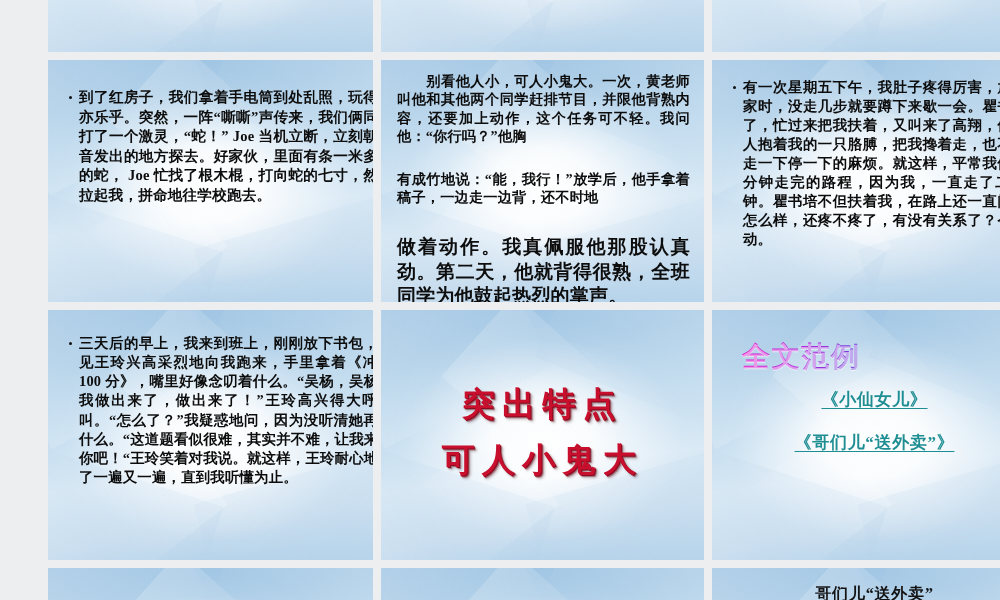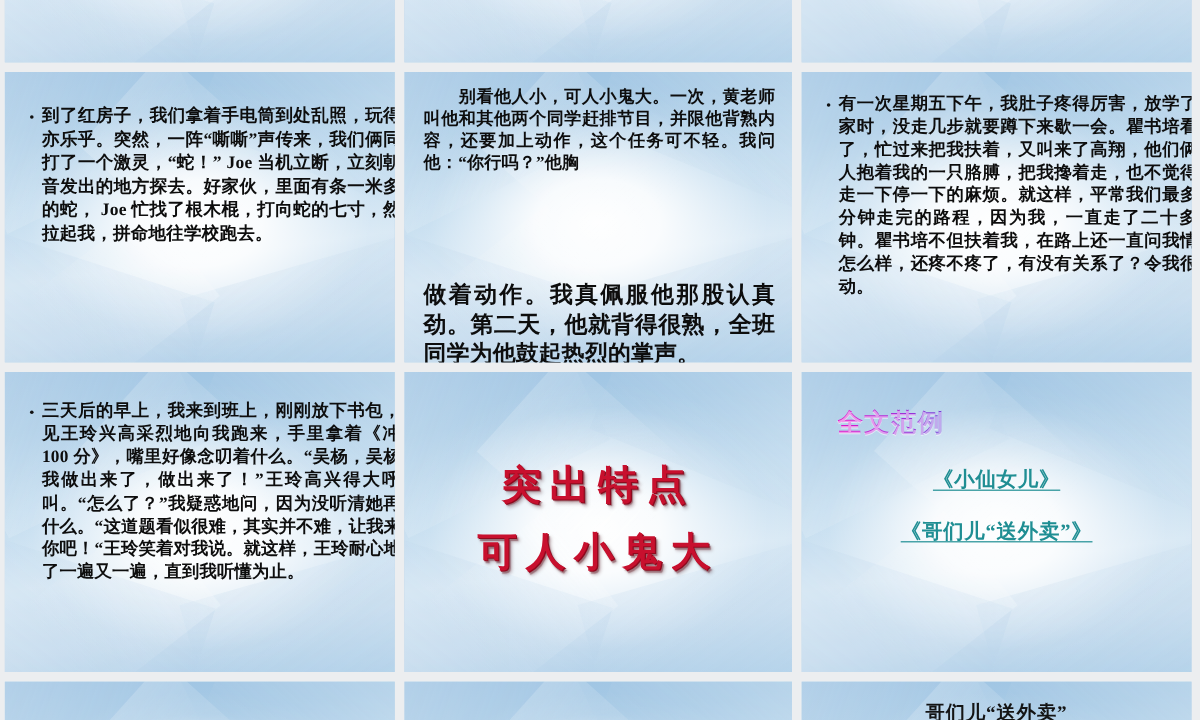--- a/index.html
+++ b/index.html
@@ -10,20 +10,21 @@
   }
   .deck{
     position:relative;width:1000px;height:600px;
     background:#eceef0;
   }
   
   .slide{
     position:absolute;
     overflow:hidden;
     background:#bcd6ea;
+    margin-left:44px;
   }
   .slide .bg{
     position:absolute;inset:0;
     background:
       radial-gradient(ellipse 62% 58% at 50% 52%, rgba(255,255,255,0.98) 0%, rgba(255,255,255,0.88) 26%, rgba(255,255,255,0.45) 48%, rgba(255,255,255,0.06) 70%, rgba(255,255,255,0) 84%),
       linear-gradient(172deg,#9cc2e2 0%, #a8cbe6 18%, #c2dcef 40%, #d9e9f5 62%, #c6dcee 82%, #a9cce7 100%);
   }
   
   .slide .facets{position:absolute;inset:0;opacity:.55;}
   .slide .facets i{
@@ -155,20 +156,21 @@
     <div class="facets">
         <i class="f1"></i>
         <i class="f2"></i>
         <i class="f3"></i>
         <i class="f4"></i>
         <i class="f5"></i>
         <i class="f6"></i>
       </div>
     <div class="content">
       <div class="body-text" style="left:16px;right:14px;top:12px;font-size:14.2px;line-height:1.30;">　　别看他人小，可人小鬼大。一次，黄老师叫他和其他两个同学赶排节目，并限他背熟内容，还要加上动作，这个任务可不轻。我问他：“你行吗？”他胸</div>
+      <div class="body-text" style="left:16px;right:14px;top:110px;font-size:14.2px;line-height:1.30;">有成竹地说：“能，我行！”放学后，他手拿着稿子，一边走一边背，还不时地</div>
       <div class="body-text" style="left:16px;right:14px;top:175px;font-size:19px;line-height:1.30;">做着动作。我真佩服他那股认真劲。第二天，他就背得很熟，全班同学为他鼓起热烈的掌声。</div>
     </div>
   </div>
 
   <div class="slide" style="left:668px;top:60px;width:325px;height:242px;">
     <div class="bg"></div>
     <div class="facets">
         <i class="f1"></i>
         <i class="f2"></i>
         <i class="f3"></i>
@@ -216,21 +218,21 @@
     <div class="bg"></div>
     <div class="facets">
         <i class="f1"></i>
         <i class="f2"></i>
         <i class="f3"></i>
         <i class="f4"></i>
         <i class="f5"></i>
         <i class="f6"></i>
       </div>
     <div class="content">
-      <div class="ex-title" style="left:30px;top:28px;font-size:21px;text-align:right;">全文范例</div>
+      <div class="ex-title" style="left:30px;top:28px;font-size:28px;text-align:right;">全文范例</div>
       <div class="ex-links" style="top:78px;">
         <span class="ex-link" style="font-size:17px;margin-bottom:20px;">《小仙女儿》</span>
         <span class="ex-link" style="font-size:17px;margin-bottom:20px;">《哥们儿“送外卖”》</span>
       </div>
     </div>
   </div>
 
   <div class="slide" style="left:4px;top:568px;width:325px;height:238px;">
     <div class="bg"></div>
     <div class="facets">

